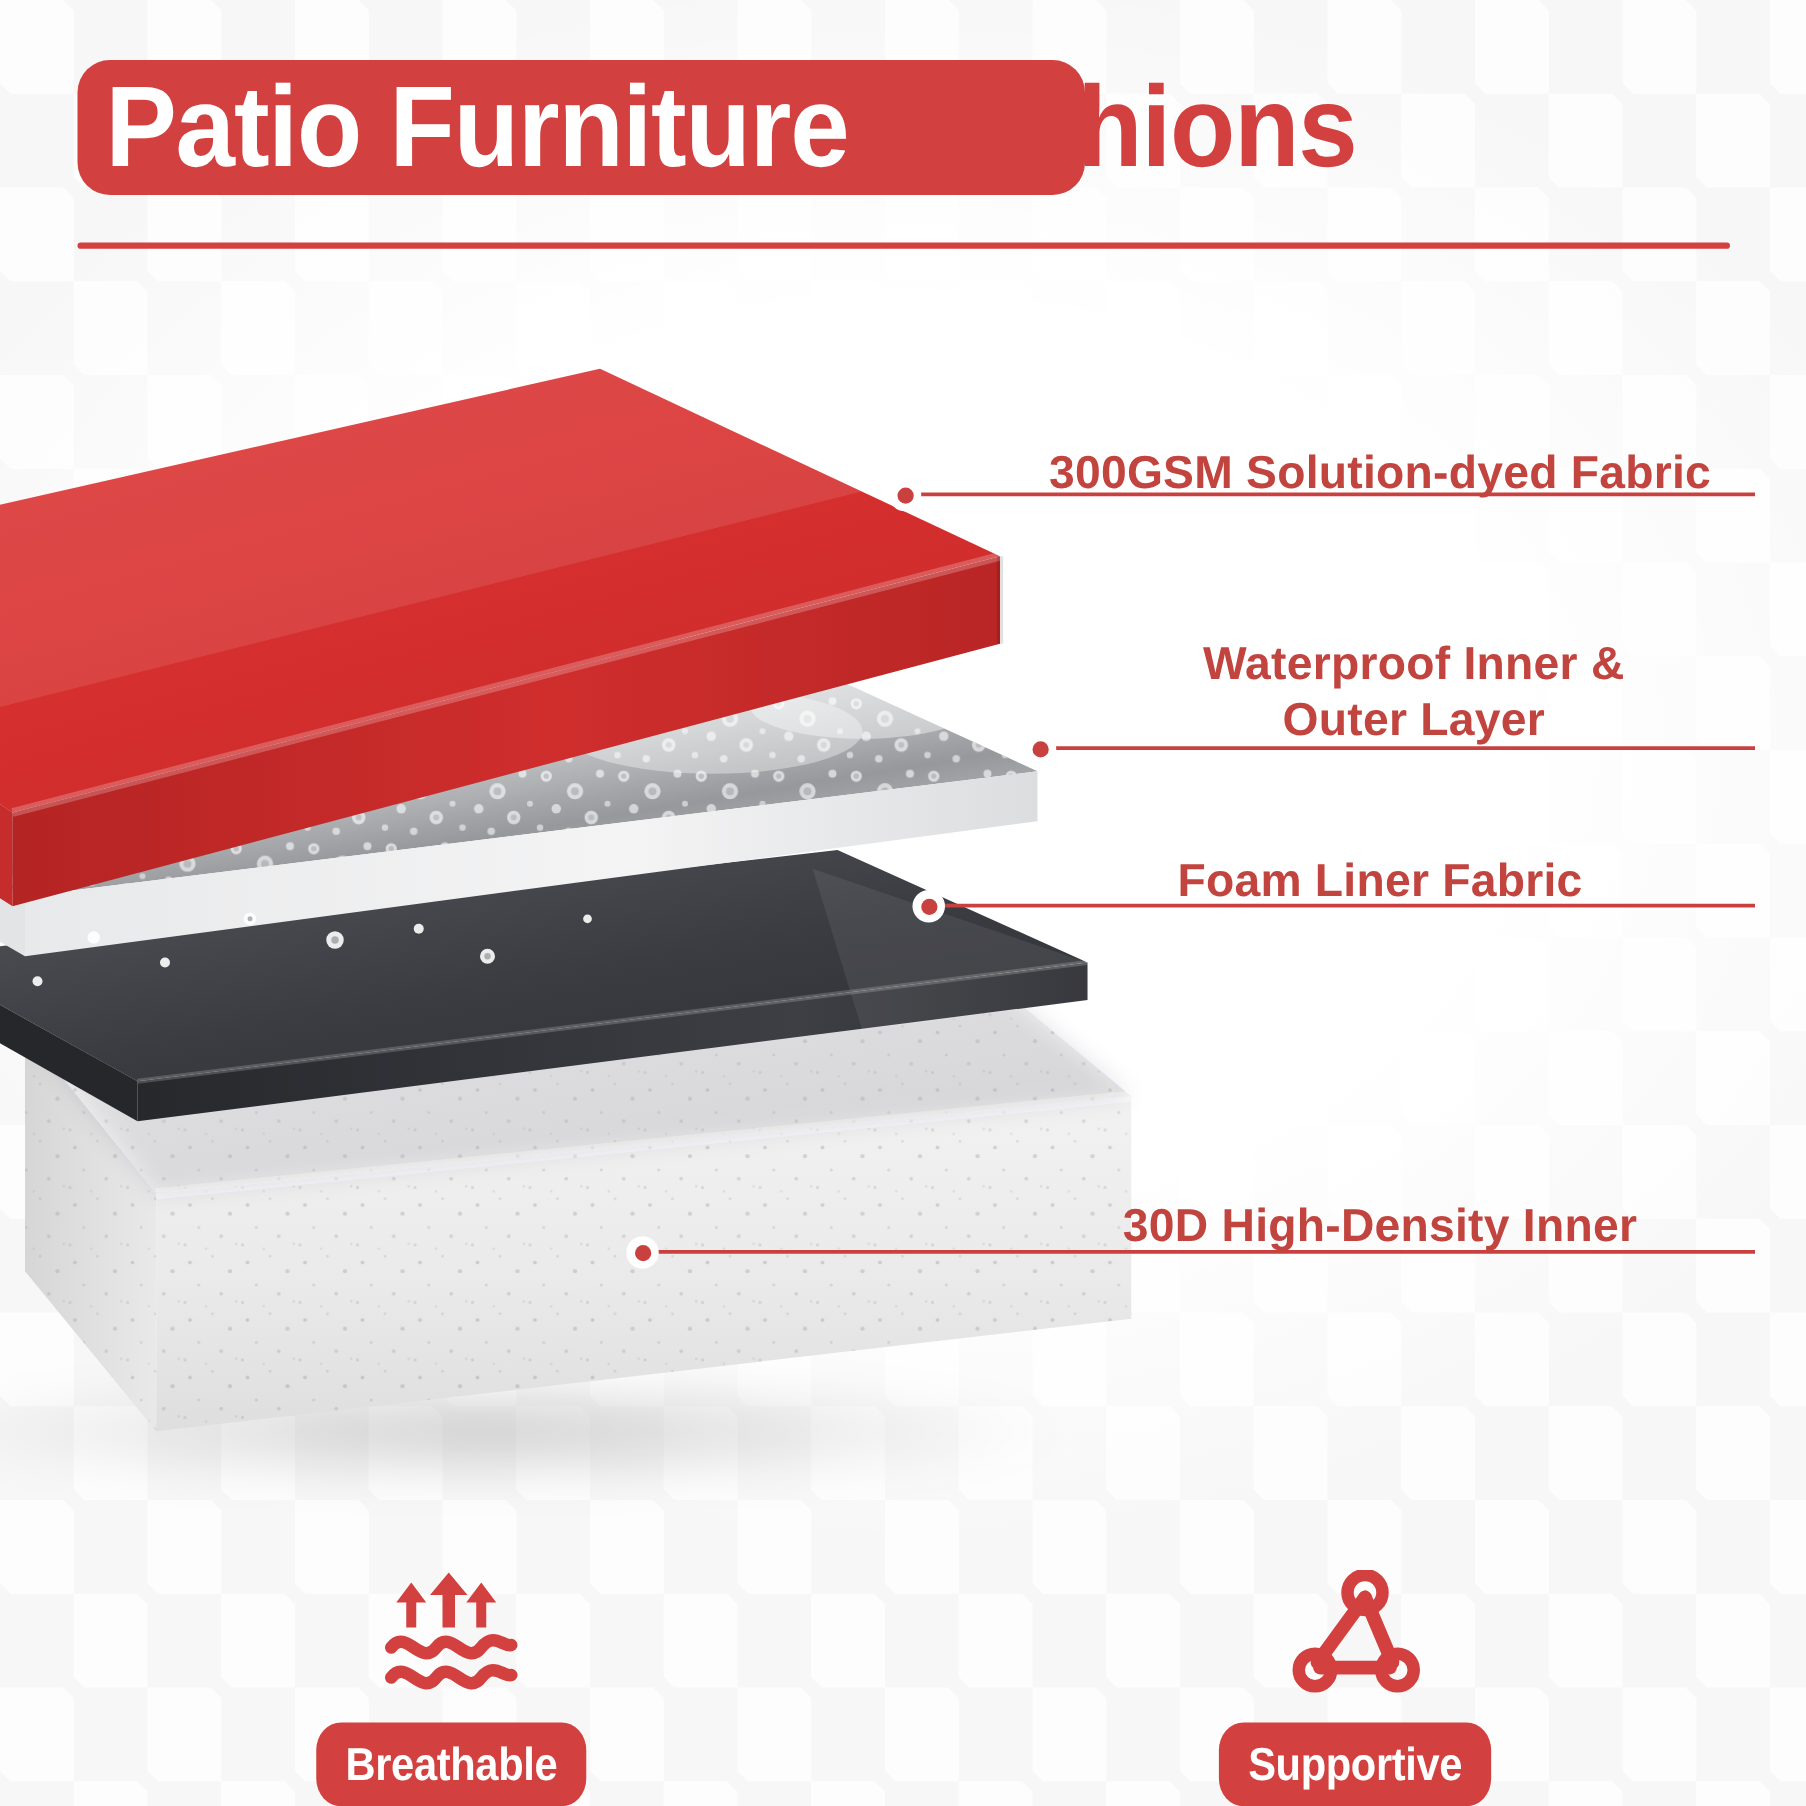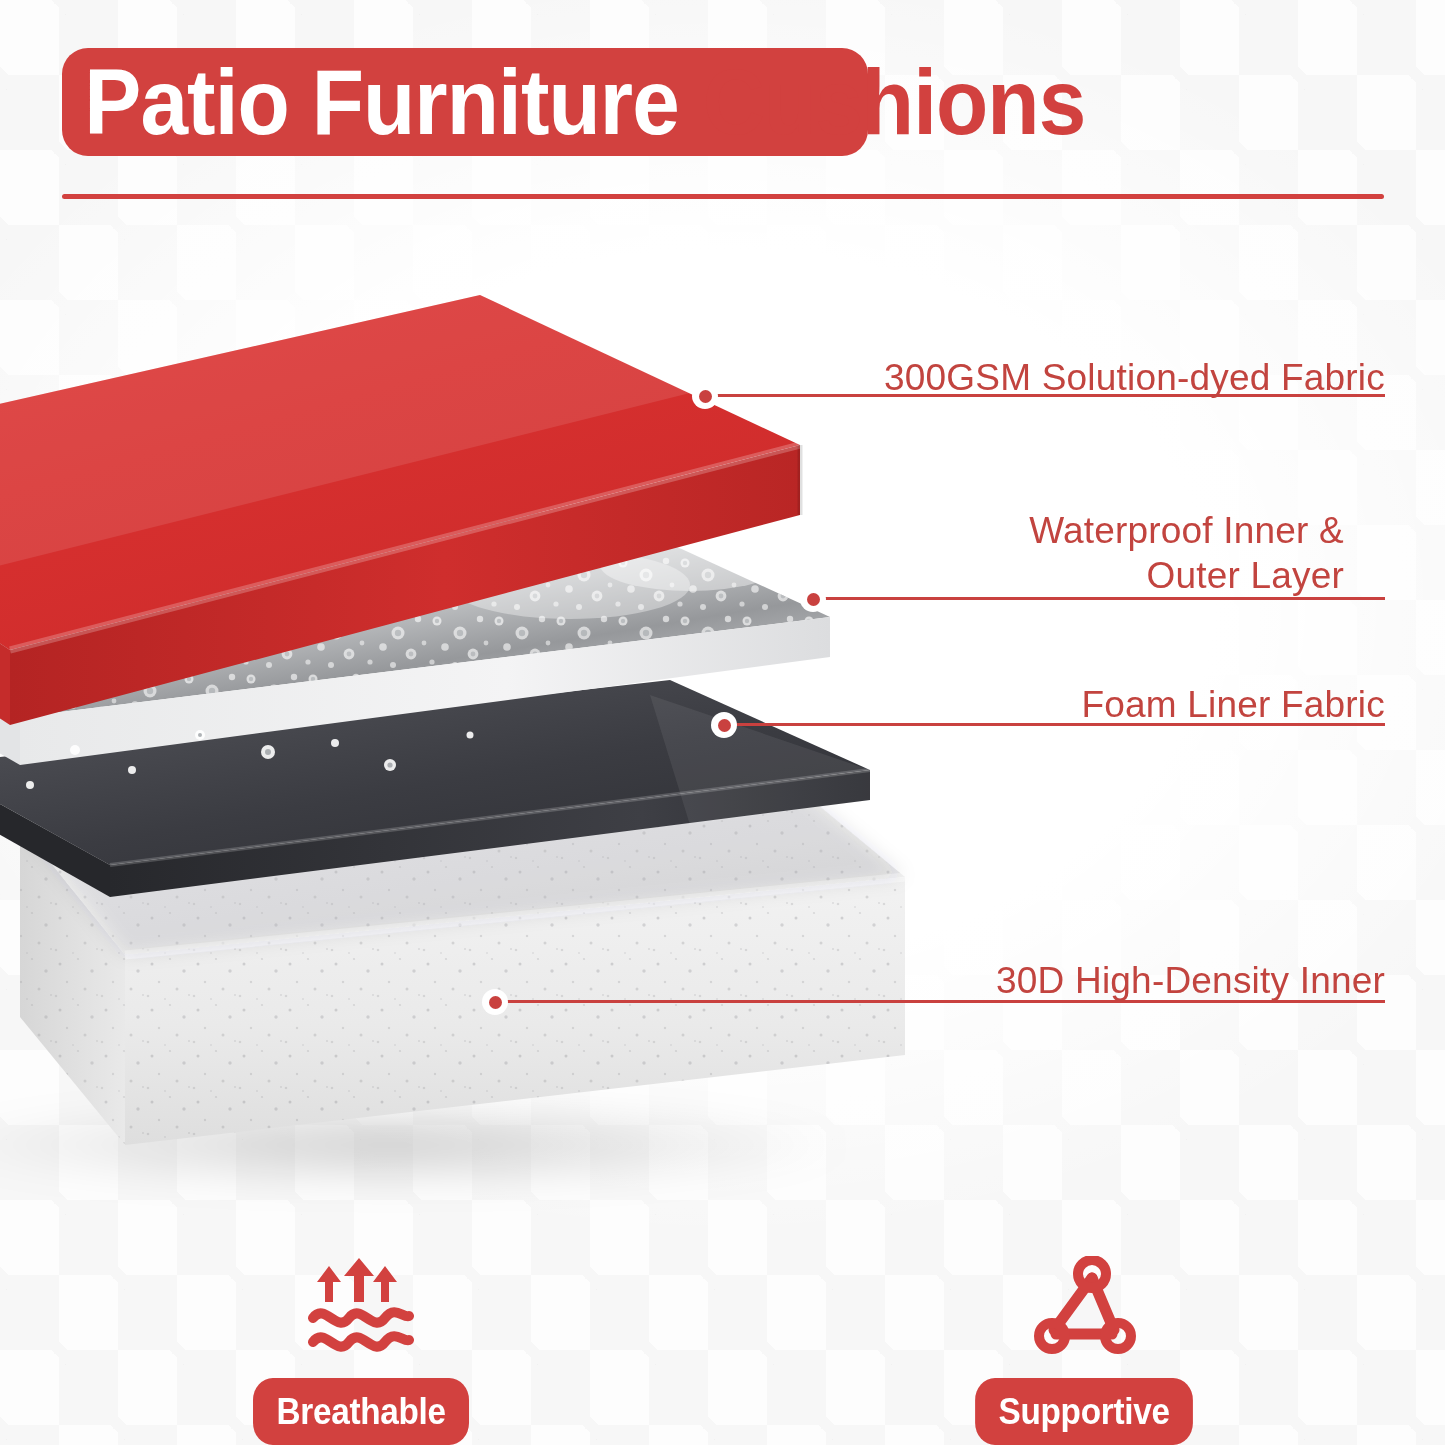--- a/index.html
+++ b/index.html
@@ -21,21 +21,21 @@
     background-size:118px 150px, 118px 150px;
     background-position:0 0, 59px 75px;
     z-index:0;
   }
   #bg-wash{
     position:absolute; inset:0; z-index:1;
     background:
       radial-gradient(ellipse 75% 55% at 50% 42%, #ffffff 45%, rgba(255,255,255,0) 80%);
   }
 
-  .stage{ position:absolute; inset:0; z-index:5; }
+  .stage{ position:absolute; inset:0; z-index:5;padding-left:19px; }
 
   
   #title-bar{
     position:absolute; left:0; top:44px; width:1445px; height:118px;
   }
   #title-pill{
     position:absolute; left:62px; top:4px;
     width:806px; height:108px;
     background:#d2413f;
     border-radius:26px;
@@ -73,23 +73,23 @@
   .callout{ position:absolute; z-index:20; }
   .callout-rule{
     position:absolute;
     height:3px;
     background:#c9413f;
   }
   .callout-label{
     position:absolute;
     color:#c2443f;
     font-size:37px;
-    font-weight:normal;
+    font-weight:bold;
     line-height:1.22;
-    text-align:right;
+    text-align:center;
     white-space:pre-line;
     letter-spacing:.2px;
   }
   .dot{
     position:absolute;
     width:26px; height:26px;
     border-radius:50%;
     background:#ffffff;
     display:flex; align-items:center; justify-content:center;
     z-index:22;
@@ -322,21 +322,21 @@
 
   <div class="callout">
     <div class="dot hollow" style="left:692px; top:383px;"></div>
     <div class="callout-rule" style="left:706px; top:394px; width:679px;"></div>
     <div class="callout-label" style="left:785px; top:355px; width:600px;">300GSM Solution-dyed Fabric</div>
   </div>
 
   <div class="callout">
     <div class="dot" style="left:800px; top:586px;"></div>
     <div class="callout-rule" style="left:813px; top:597px; width:572px;"></div>
-    <div class="callout-label" style="left:744px; top:508px; width:600px;">Waterproof Inner  &amp;
+    <div class="callout-label" style="left:812px; top:508px; width:600px;">Waterproof Inner  &amp;
 Outer Layer</div>
   </div>
 
   <div class="callout">
     <div class="dot" style="left:711px; top:712px;"></div>
     <div class="callout-rule" style="left:724px; top:723px; width:661px;"></div>
     <div class="callout-label" style="left:785px; top:682px; width:600px;">Foam Liner Fabric</div>
   </div>
 
   <div class="callout">

